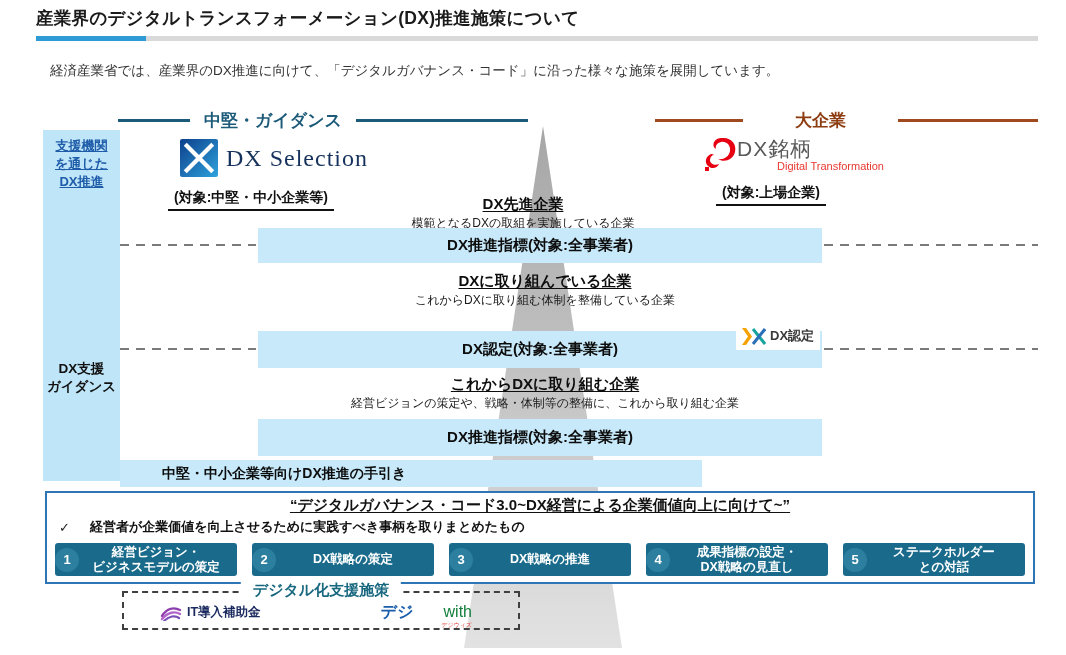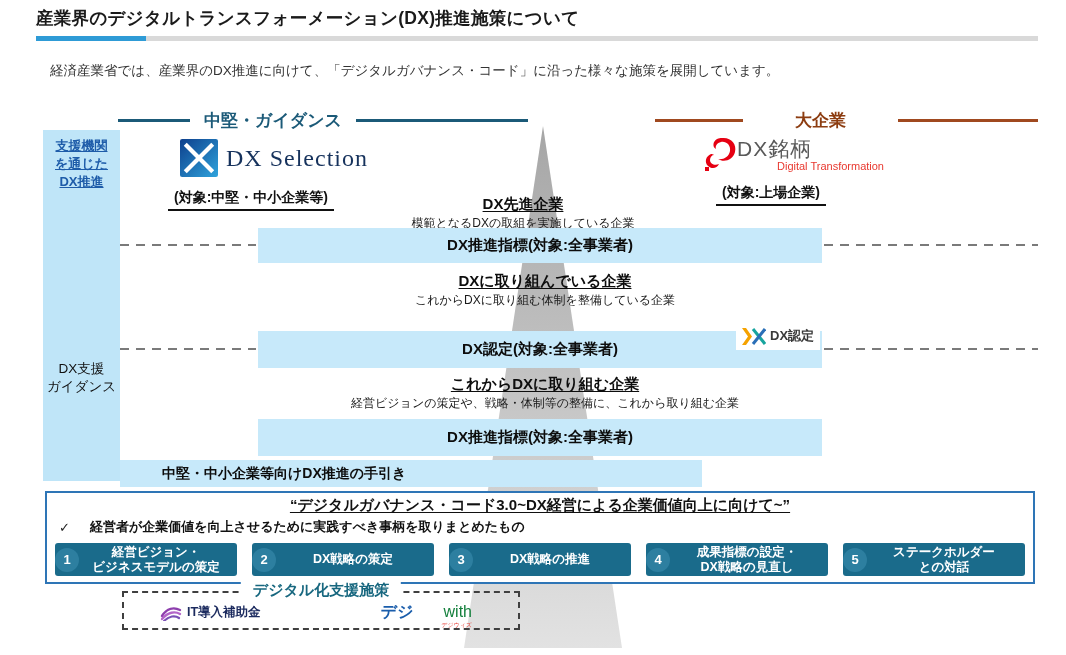--- a/index.html
+++ b/index.html
@@ -27,21 +27,21 @@
   .hl-l2 { width:88px; } .hl-r2 { flex:1; }
 
   
   .pyramid { left:0; top:0; z-index:1; }
 
   
   .sidebar { left:43px; top:130px; width:77px; height:351px; background:#bfe5f8; z-index:2; }
   .sidebar-top { margin-top:7px; text-align:center; font-size:13px; font-weight:bold; color:#1e5ca9;
                  text-decoration:underline; line-height:1.4; white-space:pre-line; }
   .sidebar-mid { position:absolute; top:230px; width:100%; text-align:center; font-size:13.5px;
-                 font-weight:normal; color:#111; line-height:1.3; white-space:pre-line; }
+                 font-weight:bold; color:#111; line-height:1.3; white-space:pre-line; }
 
   
   .dxsel { left:180px; top:139px; display:flex; align-items:center; gap:8px; z-index:3; }
   .dxsel-text { font-family:"Liberation Serif", serif; font-size:24px; color:#16325c; letter-spacing:1px; }
   .target-label { font-size:14px; font-weight:bold; color:#111; border-bottom:2px solid #111; padding:0 6px 2px 6px; z-index:3; }
   .t-sme { left:168px; top:189px; }
   .t-large { left:716px; top:184px; }
   .meigara { left:703px; top:137px; display:flex; align-items:flex-start; z-index:3; }
   .meigara-col { display:flex; flex-direction:column; }
   .meigara-title { font-size:21px; color:#595959; letter-spacing:1px; line-height:1.1; }

